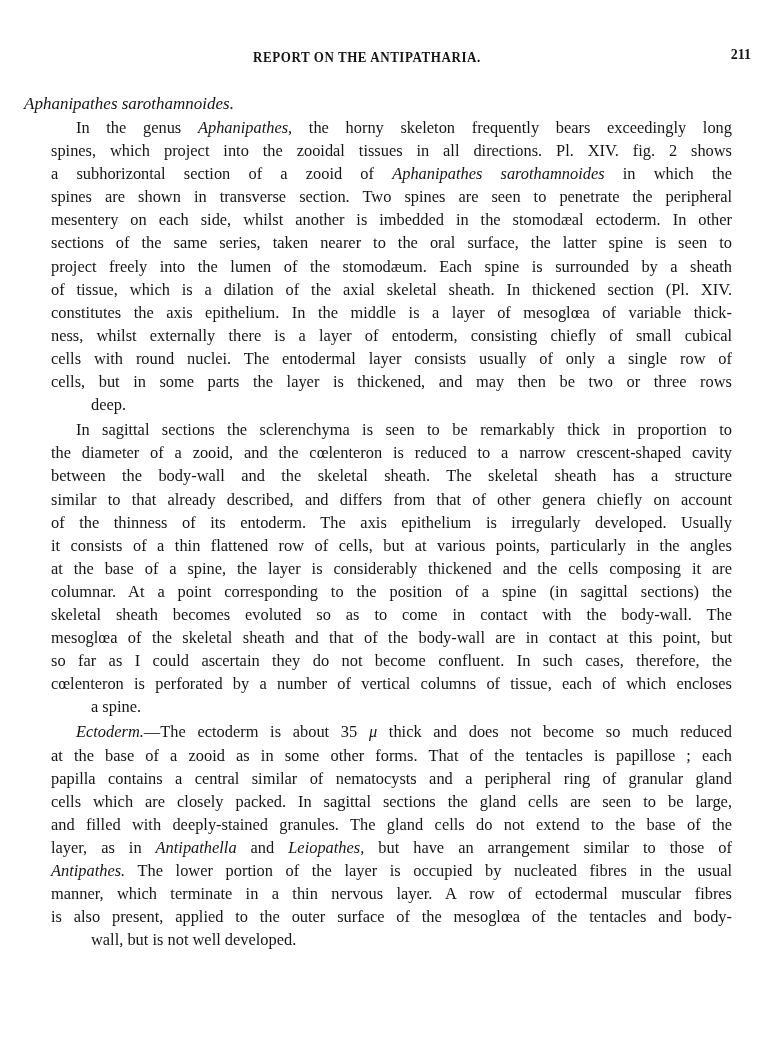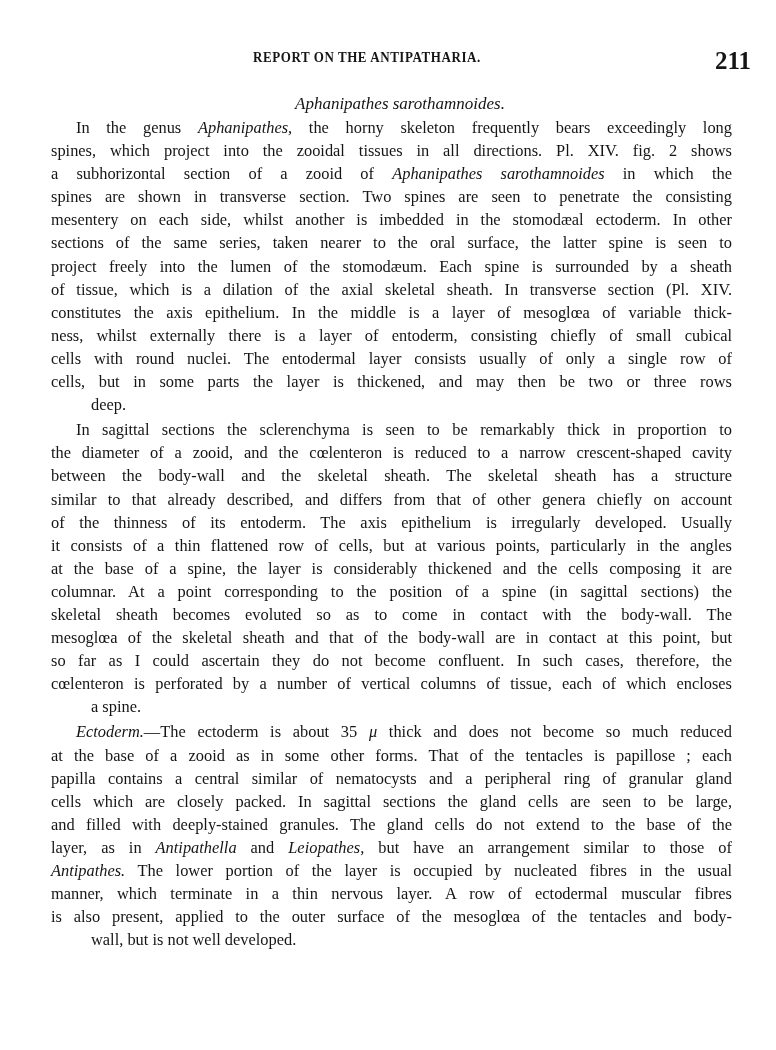--- a/index.html
+++ b/index.html
@@ -11,25 +11,25 @@
     .running-head {
       position: absolute; top: 50px; left: 0; width: 776px; height: 22px; padding-left: 21px;
     }
     .running-title {
       position: absolute; left: 253px; top: 0;
       font-size: 14px; letter-spacing: 0.6px; font-weight: bold;
       transform: scaleX(0.93); transform-origin: left top;
     }
     .page-number {
       position: absolute; right: 46px; top: -3px;
-      font-size: 25px; font-weight: bold;
+      font-size: 14px; font-weight: bold;
     }
     .section-title {
       position: absolute; top: 94px; left: 0; width: 776px;
-      text-align: center; font-style: italic; font-size: 17px;
+      text-align: left; font-style: italic; font-size: 17px;
       padding-left: 24px; box-sizing: border-box;
     }
     .body-text {
       position: absolute; top: 116px; left: 51px; width: 681px;
       font-size: 16.4px; line-height: 23.1px;
     }
     .line { display: block; text-align: justify; text-align-last: justify; white-space: nowrap; overflow: visible; }
     .line.last { text-align-last: left; margin-left: 40px; }
     .line.indent { padding-left: 25px; }
     .it { font-style: italic; }
@@ -43,25 +43,25 @@
   <span class="page-number">211</span>
 </div>
 
 <div class="section-title">Aphanipathes sarothamnoides.</div>
 
 <div class="body-text" id="body-text">
     <div class="para-block">
       <span class="line indent"><span>In the genus </span><span class="it">Aphanipathes,</span><span> the horny skeleton frequently bears exceedingly long</span></span>
       <span class="line"><span>spines, which project into the zooidal tissues in all directions.  Pl. XIV. fig. 2 shows</span></span>
       <span class="line"><span>a subhorizontal section of a zooid of </span><span class="it">Aphanipathes sarothamnoides</span><span> in which the</span></span>
-      <span class="line"><span>spines are shown in transverse section.  Two spines are seen to penetrate the consisting</span></span>
+      <span class="line"><span>spines are shown in transverse section.  Two spines are seen to penetrate the peripheral</span></span>
       <span class="line"><span>mesentery on each side, whilst another is imbedded in the stomodæal ectoderm.  In other</span></span>
       <span class="line"><span>sections of the same series, taken nearer to the oral surface, the latter spine is seen to</span></span>
       <span class="line"><span>project freely into the lumen of the stomodæum.  Each spine is surrounded by a sheath</span></span>
-      <span class="line"><span>of tissue, which is a dilation of the axial skeletal sheath.  In transverse section (Pl. XIV.</span></span>
+      <span class="line"><span>of tissue, which is a dilation of the axial skeletal sheath.  In thickened section (Pl. XIV.</span></span>
       <span class="line"><span>constitutes the axis epithelium.  In the middle is a layer of mesoglœa of variable thick-</span></span>
       <span class="line"><span>ness, whilst externally there is a layer of entoderm, consisting chiefly of small cubical</span></span>
       <span class="line"><span>cells with round nuclei.  The entodermal layer consists usually of only a single row of</span></span>
       <span class="line"><span>cells, but in some parts the layer is thickened, and may then be two or three rows</span></span>
       <span class="line last"><span>deep.</span></span>
     </div>
     <div class="para-block">
       <span class="line indent"><span>In sagittal sections the sclerenchyma is seen to be remarkably thick in proportion to</span></span>
       <span class="line"><span>the diameter of a zooid, and the cœlenteron is reduced to a narrow crescent-shaped cavity</span></span>
       <span class="line"><span>between the body-wall and the skeletal sheath.  The skeletal sheath has a structure</span></span>

